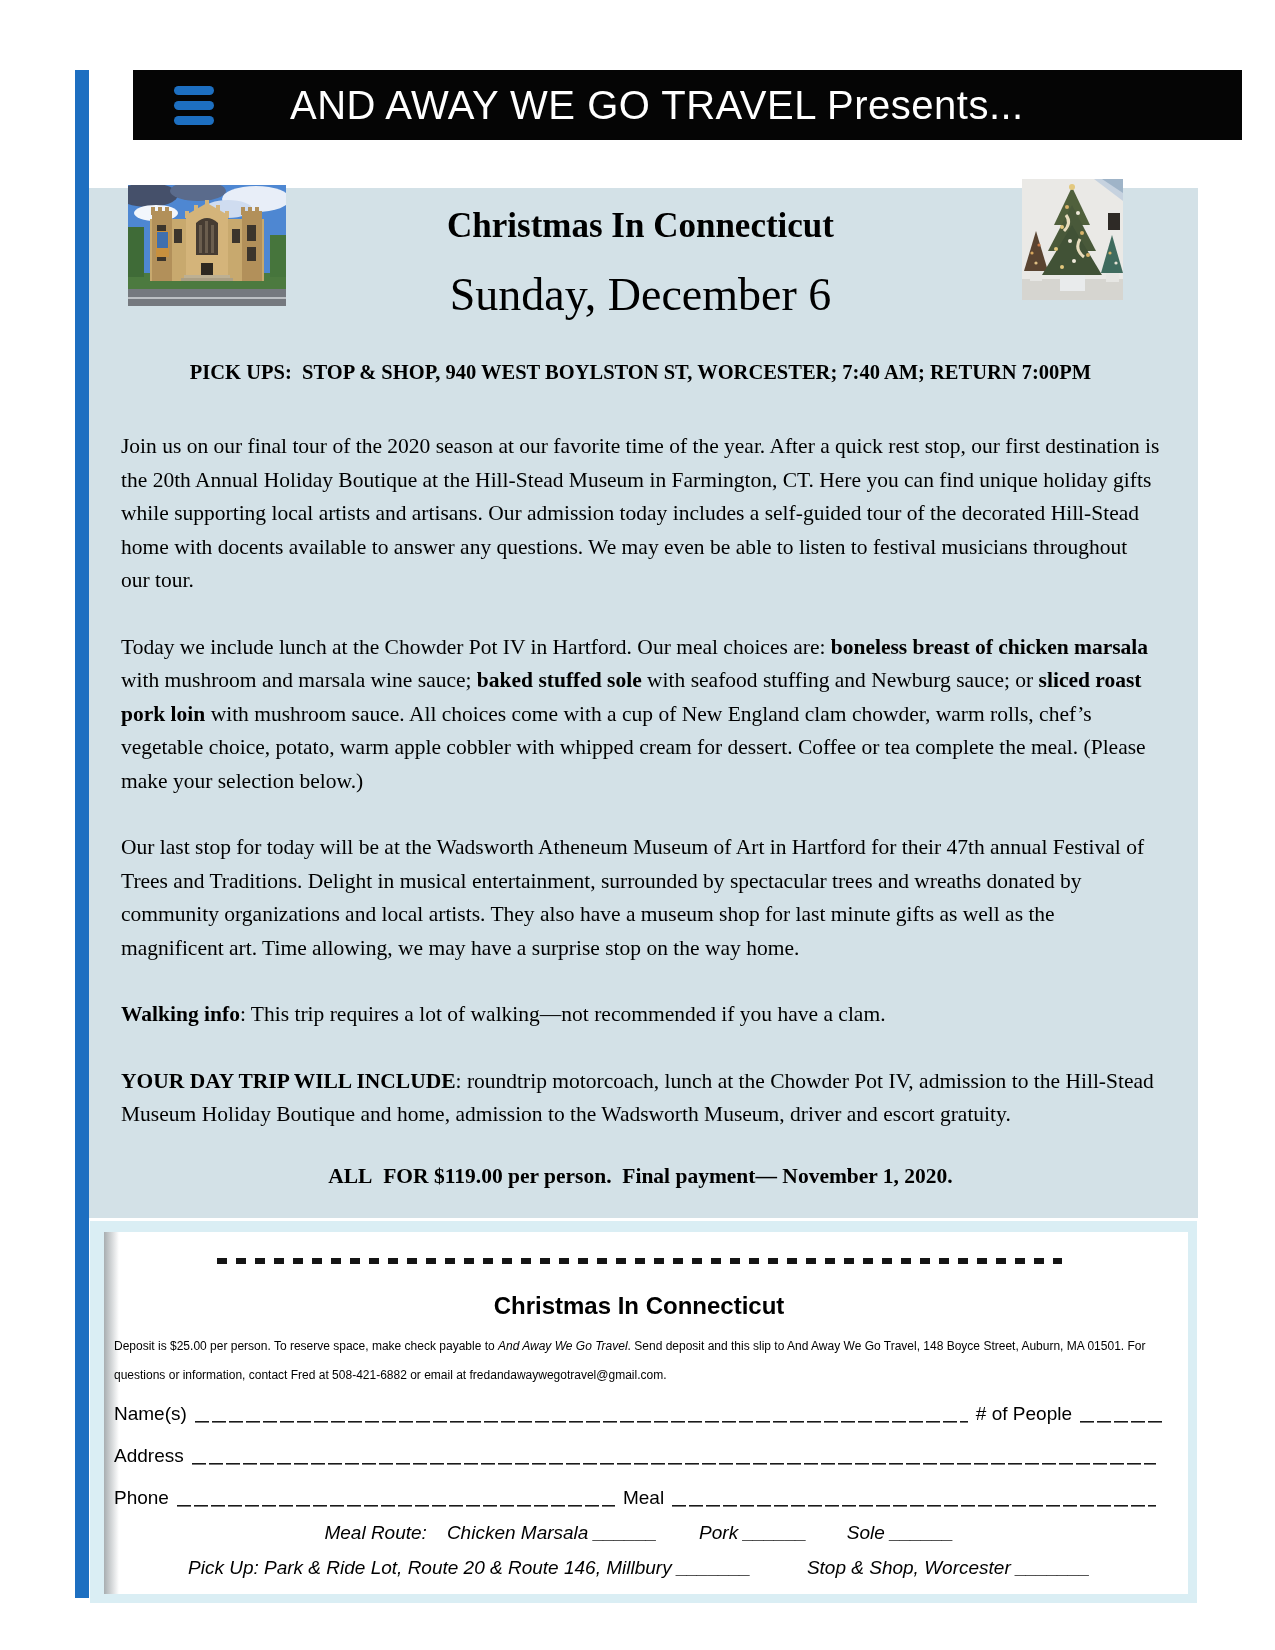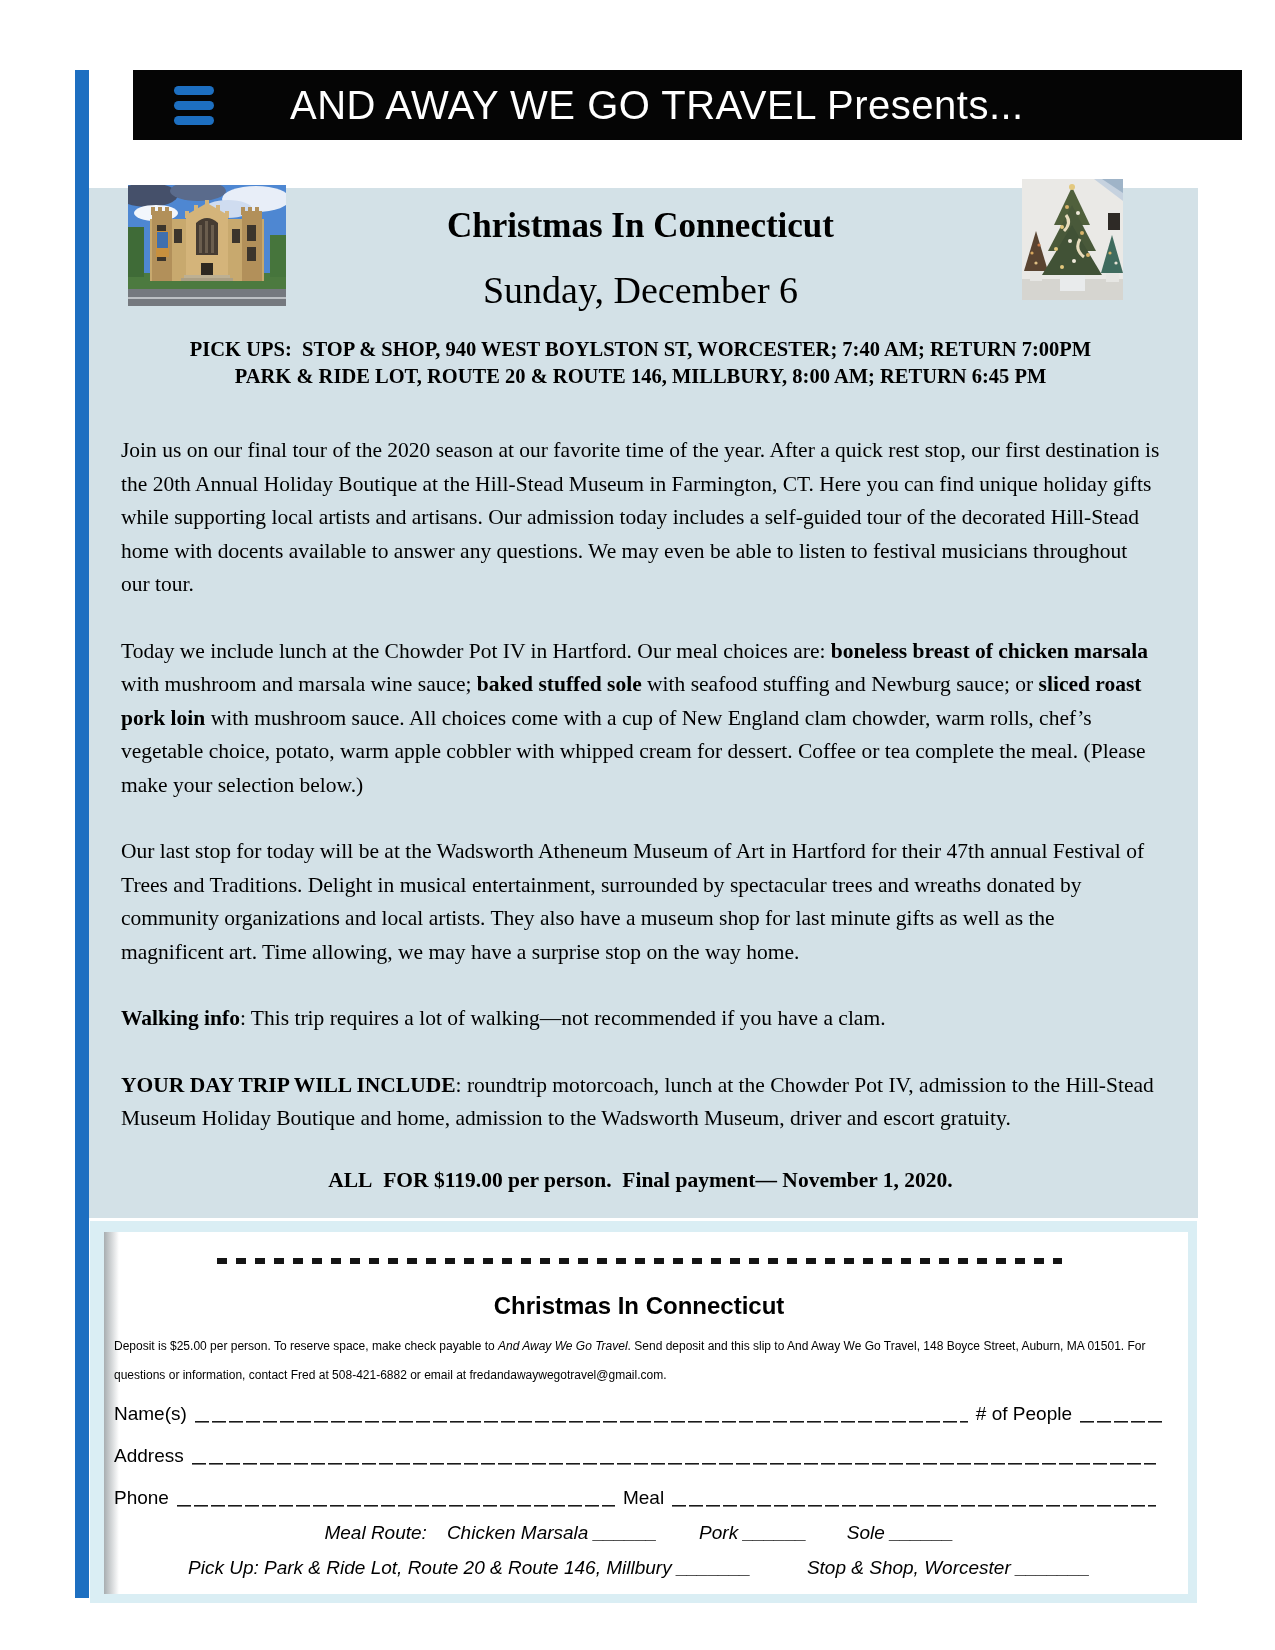--- a/index.html
+++ b/index.html
@@ -14,22 +14,22 @@
   
   .hdr { position:absolute; left:89px; top:70px; width:1109px; height:70px; background:#050505; display:flex; align-items:center;margin-left:44px; }
   .burger { margin-left:41px; display:flex; flex-direction:column; gap:6px; }
   .burger span { display:block; width:40px; height:9px; border-radius:4.5px; background:#1D6FC1; }
   .hdr-title { color:#ffffff; font-size:40px; margin-left:76px; letter-spacing:0.5px; white-space:nowrap; }
 
   
   .panel { position:absolute; left:89px; top:188px; width:1109px; height:1030px; background:#D3E1E7; }
   .panel-inner { padding:14px 38px 0 32px; }
   .f-title { text-align:center; font-family:"Liberation Serif", serif; font-weight:bold; font-size:35px; margin:4px 0 0 0; }
-  .f-date  { text-align:center; font-family:"Liberation Serif", serif; font-size:38px; margin:22px 0 0 0; }
-  .pickups { text-align:center; font-family:"Liberation Serif", serif; font-weight:bold; font-size:20.5px; line-height:27px; margin-top:24px; }
+  .f-date  { text-align:center; font-family:"Liberation Serif", serif; font-size:46px; margin:22px 0 0 0; }
+  .pickups { text-align:center; font-family:"Liberation Serif", serif; font-weight:bold; font-size:20.5px; line-height:27px; margin-top:38px; }
   .copy { font-family:"Liberation Serif", serif; font-size:21.5px; line-height:33.5px; margin:33px 0 0 0; }
   .copy.first { margin-top:44px; }
   .copy b { font-weight:bold; }
   .price { text-align:center; font-family:"Liberation Serif", serif; font-weight:bold; font-size:21.5px; margin-top:32px; }
 
   
   .photo { position:absolute; overflow:hidden; }
   .photo svg { display:block; width:100%; height:100%; }
   .photo-left  { left:128px; top:185px; width:158px; height:121px; }
   .photo-right { left:1022px; top:179px; width:101px; height:121px; }
@@ -70,21 +70,20 @@
   </div>
   <div class="hdr-title">AND AWAY WE GO TRAVEL Presents...</div>
 </div>
 
 <div class="panel">
   <div class="panel-inner">
     <div class="f-title">Christmas In Connecticut</div>
     <div class="f-date">Sunday, December 6</div>
     <div class="pickups">
       <div>PICK UPS:&nbsp; STOP &amp; SHOP, 940 WEST BOYLSTON ST, WORCESTER; 7:40 AM; RETURN 7:00PM</div>
-      <div>PARK &amp; RIDE LOT, ROUTE 20 &amp; ROUTE 146, MILLBURY, 8:00 AM; RETURN 6:45 PM</div>
     </div>
 
     <p class="copy first">Join us on our final tour of the 2020 season at our favorite time of the year. After a quick rest stop, our first destination is the 20th Annual Holiday Boutique at the Hill-Stead Museum in Farmington, CT. Here you can find unique holiday gifts while supporting local artists and artisans. Our admission today includes a self-guided tour of the decorated Hill-Stead home with docents available to answer any questions. We may even be able to listen to festival musicians throughout our tour.</p>
 
     <p class="copy"><span>Today we include lunch at the Chowder Pot IV in Hartford. Our meal choices are: </span><b>boneless breast of chicken marsala</b><span> with mushroom and marsala wine sauce; </span><b>baked stuffed sole</b><span> with seafood stuffing and Newburg sauce; or </span><b>sliced roast pork loin</b><span> with mushroom sauce. All choices come with a cup of New England clam chowder, warm rolls, chef’s vegetable choice, potato, warm apple cobbler with whipped cream for dessert. Coffee or tea complete the meal. (Please make your selection below.)</span></p>
 
     <p class="copy">Our last stop for today will be at the Wadsworth Atheneum Museum of Art in Hartford for their 47th annual Festival of Trees and Traditions. Delight in musical entertainment, surrounded by spectacular trees and wreaths donated by community organizations and local artists. They also have a museum shop for last minute gifts as well as the magnificent art. Time allowing, we may have a surprise stop on the way home.</p>
 
     <p class="copy"><b>Walking info</b><span>: This trip requires a lot of walking—not recommended if you have a clam.</span></p>
 

